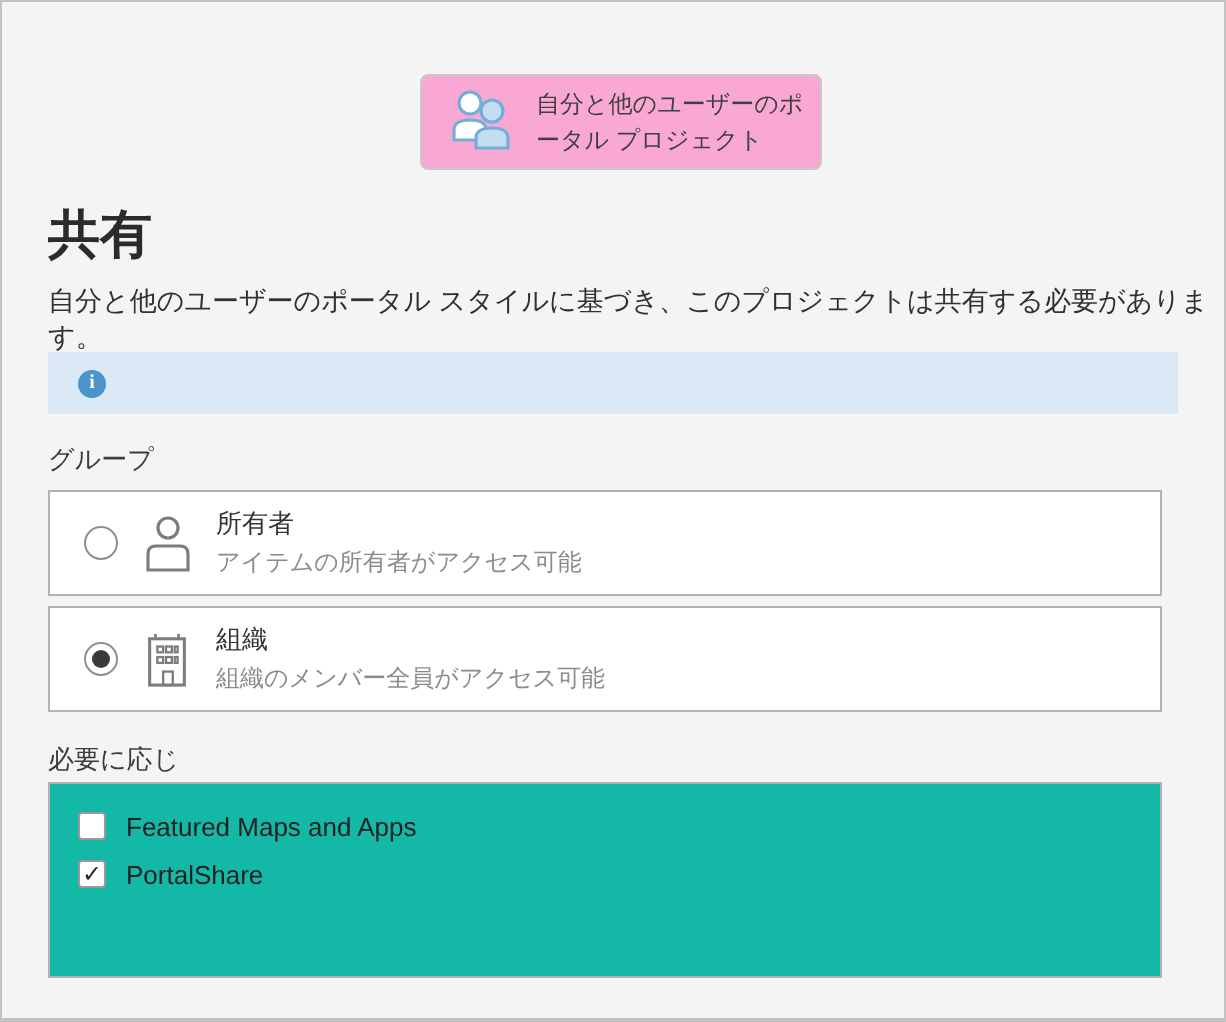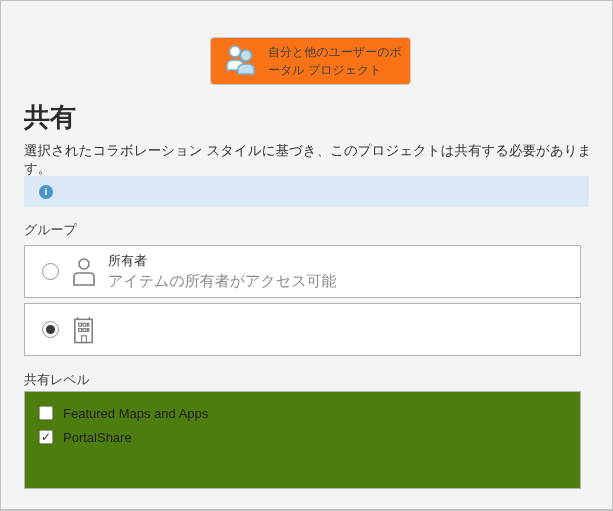--- a/index.html
+++ b/index.html
@@ -10,21 +10,21 @@
     color:#333;overflow:hidden;
   }
   .frame{
     position:absolute;inset:0;box-sizing:border-box;
     border:1px solid #c2c2c2;border-bottom-width:2px;
     pointer-events:none;
   }
   
   .collab-btn{
     position:absolute;left:210px;top:37px;width:201px;height:48px;
-    box-sizing:border-box;background:#f97316;border:1px solid #c9c9c9;
+    box-sizing:border-box;background:#f9a8d4;border:1px solid #c9c9c9;
     border-radius:4px;display:flex;align-items:center;gap:9px;
     padding:3px 8px 3px 12px;cursor:default;
   }
   .collab-btn .txt{font-size:12px;line-height:1.5;color:#404040;}
   
   .page-title{position:absolute;left:24px;top:100px;font-size:26px;font-weight:bold;color:#2b2b2b;}
   .page-sub{position:absolute;left:24px;top:142px;font-size:13.5px;color:#313131;}
   
   .info-banner{
     position:absolute;left:24px;top:176px;width:565px;height:31px;
@@ -52,25 +52,25 @@
     width:15px;height:15px;border:1px solid #8f8f8f;border-radius:50%;
     background:#fff;flex:0 0 auto;position:relative;
   }
   .radio.on::after{
     content:"";position:absolute;left:3px;top:3px;width:9px;height:9px;
     border-radius:50%;background:#3a3a3a;
   }
   .opt-ic{width:27px;margin-left:11px;flex:0 0 auto;display:flex;justify-content:center;}
   .opt-text{margin-left:11px;display:flex;flex-direction:column;gap:2px;}
   .opt-title{font-size:13px;color:#333;}
-  .opt-desc{font-size:15px;color:#8b8b8b;}
+  .opt-desc{font-size:12px;color:#8b8b8b;}
   
   .group-box{
     position:absolute;left:24px;top:391px;width:557px;height:98px;
-    box-sizing:border-box;background:#4d7c0f;border:1px solid #b3b3b3;
+    box-sizing:border-box;background:#14b8a6;border:1px solid #b3b3b3;
     padding-top:9px;
   }
   .grp-row{display:flex;align-items:center;gap:10px;height:24px;padding-left:14px;font-size:13px;color:#222;}
   .chk{
     width:14px;height:14px;box-sizing:border-box;border:1px solid #9a9a9a;
     border-radius:2px;background:#fff;flex:0 0 auto;
     display:flex;align-items:center;justify-content:center;
     font-size:12px;color:#2b2b2b;line-height:1;
   }
   .chk::after{content:"";}
@@ -87,21 +87,21 @@
       <circle cx="12" cy="8.5" r="5.5" fill="#ffffff" stroke="#74aed6" stroke-width="1.6"></circle>
       <path d="M4 27 v-5 q0-5 8-5 q8 0 8 5 v5 z" fill="#ffffff" stroke="#74aed6" stroke-width="1.6"></path>
       <circle cx="23" cy="12.5" r="5.5" fill="#c3ddf1" stroke="#74aed6" stroke-width="1.6"></circle>
       <path d="M15 31 v-5 q0-5 8-5 q8 0 8 5 v5 z" fill="#c3ddf1" stroke="#74aed6" stroke-width="1.6"></path>
     </svg>
   </span>
   <span class="txt">自分と他のユーザーのポータル プロジェクト</span>
 </div>
 
 <div class="page-title">共有</div>
-<div class="page-sub">選択されたコラボレーション スタイルに基づき、このプロジェクトは共有する必要があります。</div>
+<div class="page-sub">自分と他のユーザーのポータル スタイルに基づき、このプロジェクトは共有する必要があります。</div>
 
 <div class="info-banner">
   <span class="info-ic">i</span>
 </div>
 
 <div class="sec-label lbl-level">グループ</div>
 
 <div class="opt-box opt-1">
   <span class="radio"></span>
   <span class="opt-ic">
@@ -125,23 +125,27 @@
       <line x1="20" y1="4" x2="20" y2="1.5" stroke="#7d7d7d" stroke-width="1.4"></line>
       <rect x="9" y="8" width="3" height="3" fill="none" stroke="#7d7d7d" stroke-width="1.2"></rect>
       <rect x="13.5" y="8" width="3" height="3" fill="none" stroke="#7d7d7d" stroke-width="1.2"></rect>
       <rect x="18" y="8" width="1.5" height="3" fill="none" stroke="#7d7d7d" stroke-width="1.2"></rect>
       <rect x="9" y="13.5" width="3" height="3" fill="none" stroke="#7d7d7d" stroke-width="1.2"></rect>
       <rect x="13.5" y="13.5" width="3" height="3" fill="none" stroke="#7d7d7d" stroke-width="1.2"></rect>
       <rect x="18" y="13.5" width="1.5" height="3" fill="none" stroke="#7d7d7d" stroke-width="1.2"></rect>
       <rect x="12" y="21" width="5" height="7" fill="none" stroke="#7d7d7d" stroke-width="1.2"></rect>
     </svg>
   </span>
+  <span class="opt-text">
+    <span class="opt-title">組織</span>
+    <span class="opt-desc">組織のメンバー全員がアクセス可能</span>
+  </span>
 </div>
 
-<div class="sec-label lbl-groups">共有レベル</div>
+<div class="sec-label lbl-groups">必要に応じ</div>
 
 <div class="group-box">
   <div class="grp-row">
     <span class="chk"></span>
     <span>Featured Maps and Apps</span>
   </div>
   <div class="grp-row">
     <span class="chk on"></span>
     <span>PortalShare</span>
   </div>

